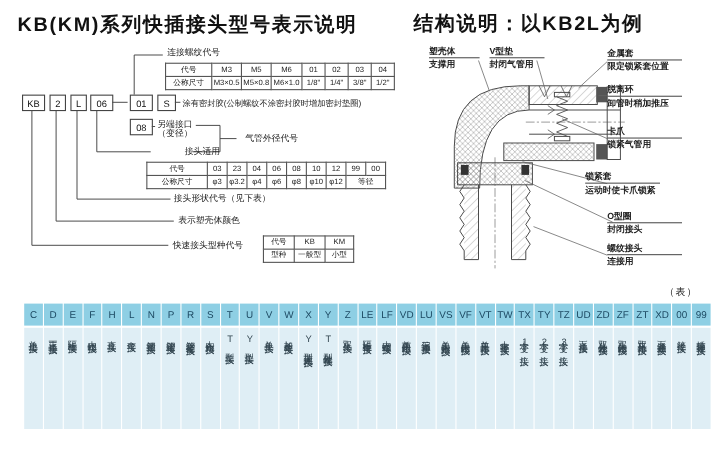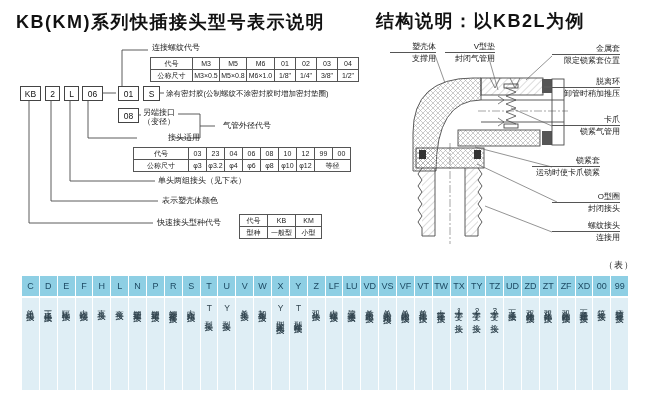--- a/index.html
+++ b/index.html
@@ -8,21 +8,21 @@
   .abs{position:absolute;}
   .title{font-size:18px;font-weight:bold;color:#111;letter-spacing:1.5px;white-space:nowrap;}
   .lbl{position:absolute;font-size:8px;color:#222;white-space:nowrap;line-height:1.1;}
   .note{position:absolute;font-size:7.5px;color:#222;white-space:nowrap;}
   .cbox{position:absolute;top:86px;height:13px;border:1px solid #444;background:#fff;
         font-size:8.5px;display:flex;align-items:center;justify-content:center;color:#111;}
   .cbox.alt{top:108px;}
   table.mini{position:absolute;border-collapse:collapse;table-layout:fixed;background:#fff;}
   table.mini td{border:1px solid #555;font-size:7px;text-align:center;padding:0;height:11px;
         line-height:1;color:#222;white-space:nowrap;overflow:hidden;}
-  .callout{position:absolute;text-align:right;font-size:8px;line-height:1.15;color:#222;}
+  .callout{position:absolute;text-align:left;font-size:8px;line-height:1.15;color:#222;font-weight:bold;}
   .callout .term{display:block;border-bottom:1px solid #555;padding-bottom:1px;white-space:nowrap;}
   .callout .desc{display:block;margin-top:1px;white-space:nowrap;}
   .tbl-note{position:absolute;font-size:9px;color:#222;letter-spacing:1px;}
   .ft-table{position:absolute;left:22px;top:276px;width:624px;display:grid;
         grid-template-columns:repeat(35,1fr);column-gap:1px;}
   .ft-col{display:flex;flex-direction:column;}
   .ft-head{height:20px;background:#8ecfe4;color:#1d4a63;font-size:9px;
         display:flex;align-items:center;justify-content:center;letter-spacing:0;}
   .ft-body{height:92px;margin-top:2px;background:#dfeef5;display:flex;justify-content:center;}
   .ft-body span{writing-mode:vertical-rl;text-orientation:upright;font-size:8.5px;
@@ -62,21 +62,21 @@
       <polyline points="29,60 29,183 153,183"></polyline>
     </g>
   </svg>
 
   <div class="lbl" style="left:152px;top:44px;">连接螺纹代号</div>
   <div class="note" style="left:166px;top:89px;">涂有密封胶(公制螺纹不涂密封胶时增加密封垫圈)</div>
   <div class="lbl" style="left:143px;top:109px;">另端接口</div>
   <div class="lbl" style="left:143px;top:118px;">（变径）</div>
   <div class="lbl" style="left:223px;top:122px;">气管外径代号</div>
   <div class="lbl" style="left:140px;top:134px;margin-left:28px;">接头适用</div>
-  <div class="lbl" style="left:158px;top:177px;">单头两组接头（见下表）</div>
+  <div class="lbl" style="left:158px;top:177px;">接头形状代号（见下表）</div>
   <div class="lbl" style="left:162px;top:197px;">表示塑壳体颜色</div>
   <div class="lbl" style="left:157px;top:219px;">快速接头型种代号</div>
 
   <table class="mini" style="left:150px;top:57px;width:208px;">
     <colgroup>
         <col style="width:42px">
         <col style="width:27px">
         <col style="width:27px">
         <col style="width:28px">
       <col style="width:21px">
@@ -358,38 +358,44 @@
           <span>T型外螺接头</span>
         </div>
       </div>
       <div class="ft-col">
         <div class="ft-head">Z</div>
         <div class="ft-body">
           <span>双头接头</span>
         </div>
       </div>
       <div class="ft-col">
+        <div class="ft-head">LE</div>
+        <div class="ft-body">
+          <span>隔板弯接头</span>
+        </div>
+      </div>
+      <div class="ft-col">
         <div class="ft-head">LF</div>
         <div class="ft-body">
           <span>内螺弯接头</span>
         </div>
       </div>
       <div class="ft-col">
+        <div class="ft-head">VD</div>
+        <div class="ft-body">
+          <span>单头两组接头</span>
+        </div>
+      </div>
+      <div class="ft-col">
         <div class="ft-head">LU</div>
         <div class="ft-body">
           <span>偏三通接头</span>
         </div>
       </div>
       <div class="ft-col">
-        <div class="ft-head">VD</div>
-        <div class="ft-body">
-          <span>单头两组接头</span>
-        </div>
-      </div>
-      <div class="ft-col">
         <div class="ft-head">VS</div>
         <div class="ft-body">
           <span>单头内六角接头</span>
         </div>
       </div>
       <div class="ft-col">
         <div class="ft-head">VF</div>
         <div class="ft-body">
           <span>单头内螺接头</span>
         </div>
@@ -430,32 +436,32 @@
           <span>五通接头</span>
         </div>
       </div>
       <div class="ft-col">
         <div class="ft-head">ZD</div>
         <div class="ft-body">
           <span>双头外螺接头</span>
         </div>
       </div>
       <div class="ft-col">
+        <div class="ft-head">ZF</div>
+        <div class="ft-body">
+          <span>双头内螺接头</span>
+        </div>
+      </div>
+      <div class="ft-col">
         <div class="ft-head">ZT</div>
         <div class="ft-body">
           <span>双头三排接头</span>
         </div>
       </div>
       <div class="ft-col">
-        <div class="ft-head">ZF</div>
-        <div class="ft-body">
-          <span>双头内螺接头</span>
-        </div>
-      </div>
-      <div class="ft-col">
         <div class="ft-head">XD</div>
         <div class="ft-body">
           <span>五通管插接头</span>
         </div>
       </div>
       <div class="ft-col">
         <div class="ft-head">00</div>
         <div class="ft-body">
           <span>等径接头</span>
         </div>

